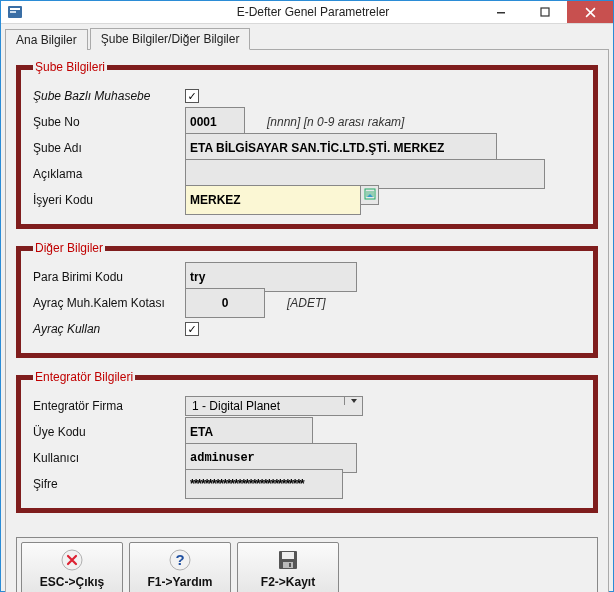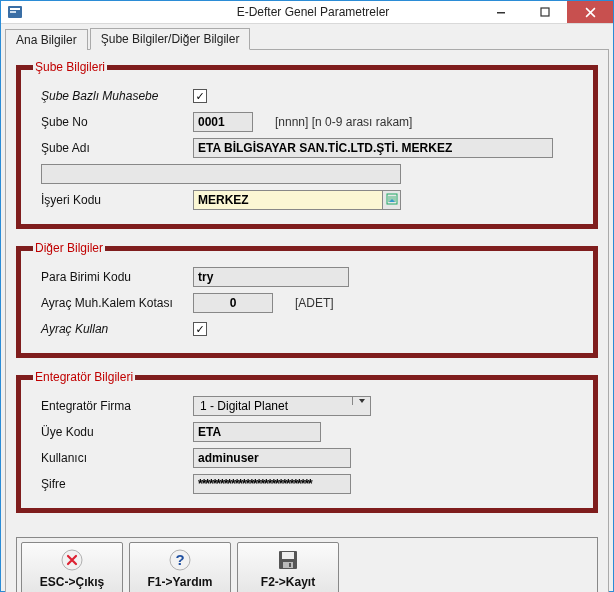--- a/index.html
+++ b/index.html
@@ -124,21 +124,21 @@
   fieldset.group > legend {
     color: #c00000;
     font-size: 12px;
     padding: 0 2px;
   }
 
   .row {
     display: flex;
     align-items: center;
     height: 24px;
-    margin: 2px 8px;
+    margin: 2px 0;
   }
   .label {
     width: 152px;
     color: #111;
     font-size: 12px;
   }
   .label.italic { font-style: italic; }
 
   .checkbox {
     width: 14px;
@@ -149,21 +149,21 @@
     align-items: center;
     justify-content: center;
     font-size: 11px;
     line-height: 1;
   }
 
   .input {
     height: 20px;
     border: 1px solid #888;
     background: #e7e7e7;
-    padding: 4px 4px;
+    padding: 14px 4px;
     font-size: 12px;
     font-weight: bold;
     color: #000;
     display: inline-flex;
     align-items: center;
   }
   .input.light { background: #fbf7d4; }
   .input-wrap {
     display: inline-flex;
     align-items: stretch;
@@ -175,20 +175,21 @@
     border-left: none;
     background: #e7e7e7;
     display: inline-flex;
     align-items: center;
     justify-content: center;
   }
   .hint {
     margin-left: 22px;
     color: #333;
     font-size: 12px;
+    font-style: italic;
   }
 
   .select {
     height: 20px;
     border: 1px solid #888;
     background: #e7e7e7;
     display: inline-flex;
     align-items: flex-start;
   }
   .select-text {
@@ -289,51 +290,52 @@
         </div>
 
         <div class="row">
           <span class="label">Şube No</span>
           <span class="input" style="width:60px;">0001</span>
           <span class="hint">[nnnn] [n 0-9 arası rakam]</span>
         </div>
 
         <div class="row">
           <span class="label">Şube Adı</span>
-          <span class="input" style="width:360px;">ETA BİLGİSAYAR SAN.TİC.LTD.ŞTİ. MERKEZ</span>
-        </div>
-
-
-        <div class="row">
+          <span class="input" style="width:312px;">ETA BİLGİSAYAR SAN.TİC.LTD.ŞTİ. MERKEZ</span>
+        </div>
+
+
+        <div class="row">
+          <span class="label">Açıklama</span>
           <span class="input" style="width:360px;"></span>
         </div>
 
         <div class="row">
           <span class="label">İşyeri Kodu</span>
           <span class="input-wrap">
-            <span class="input light" style="width:190px;">MERKEZ</span>
+            <span class="input light" style="width:176px;">MERKEZ</span>
             <span class="input-btn">
               <span>
                 <svg width="12" height="12" viewBox="0 0 12 12">
                   <rect x="1" y="1" width="10" height="10" fill="none" stroke="#2a6" stroke-width="1"></rect>
                   <path d="M2 4 H10 M2 6 H10 M2 8 H10" stroke="#2a6" stroke-width="0.8"></path>
                   <path d="M3 9 L6 6 L9 9" fill="#39c"></path>
                 </svg>
               </span>
             </span>
           </span>
         </div>
       </fieldset>
 
       <fieldset class="group">
         <legend>Diğer Bilgiler</legend>
 
         <div class="row">
           <span class="label">Para Birimi Kodu</span>
-          <span class="input" style="width:156px;">try</span>
+          <span class="input" style="width:172px;">try</span>
         </div>
 
         <div class="row">
           <span class="label">Ayraç Muh.Kalem Kotası</span>
           <span class="input" style="width:80px; justify-content:center;">0</span>
           <span class="hint">[ADET]</span>
         </div>
 
         <div class="row">
           <span class="label italic">Ayraç Kullan</span>
@@ -356,21 +358,21 @@
           </span>
         </div>
 
         <div class="row">
           <span class="label">Üye Kodu</span>
           <span class="input" style="width:128px;">ETA</span>
         </div>
 
         <div class="row">
           <span class="label">Kullanıcı</span>
-          <span class="input" style="width:158px;">adminuser</span>
+          <span class="input" style="width:172px;font-family:Liberation Mono, monospace;">adminuser</span>
         </div>
 
         <div class="row">
           <span class="label">Şifre</span>
           <span class="input" style="width:158px; letter-spacing:-1px;">*******************************</span>
         </div>
       </fieldset>
 
       <div style="flex:1"></div>
 

